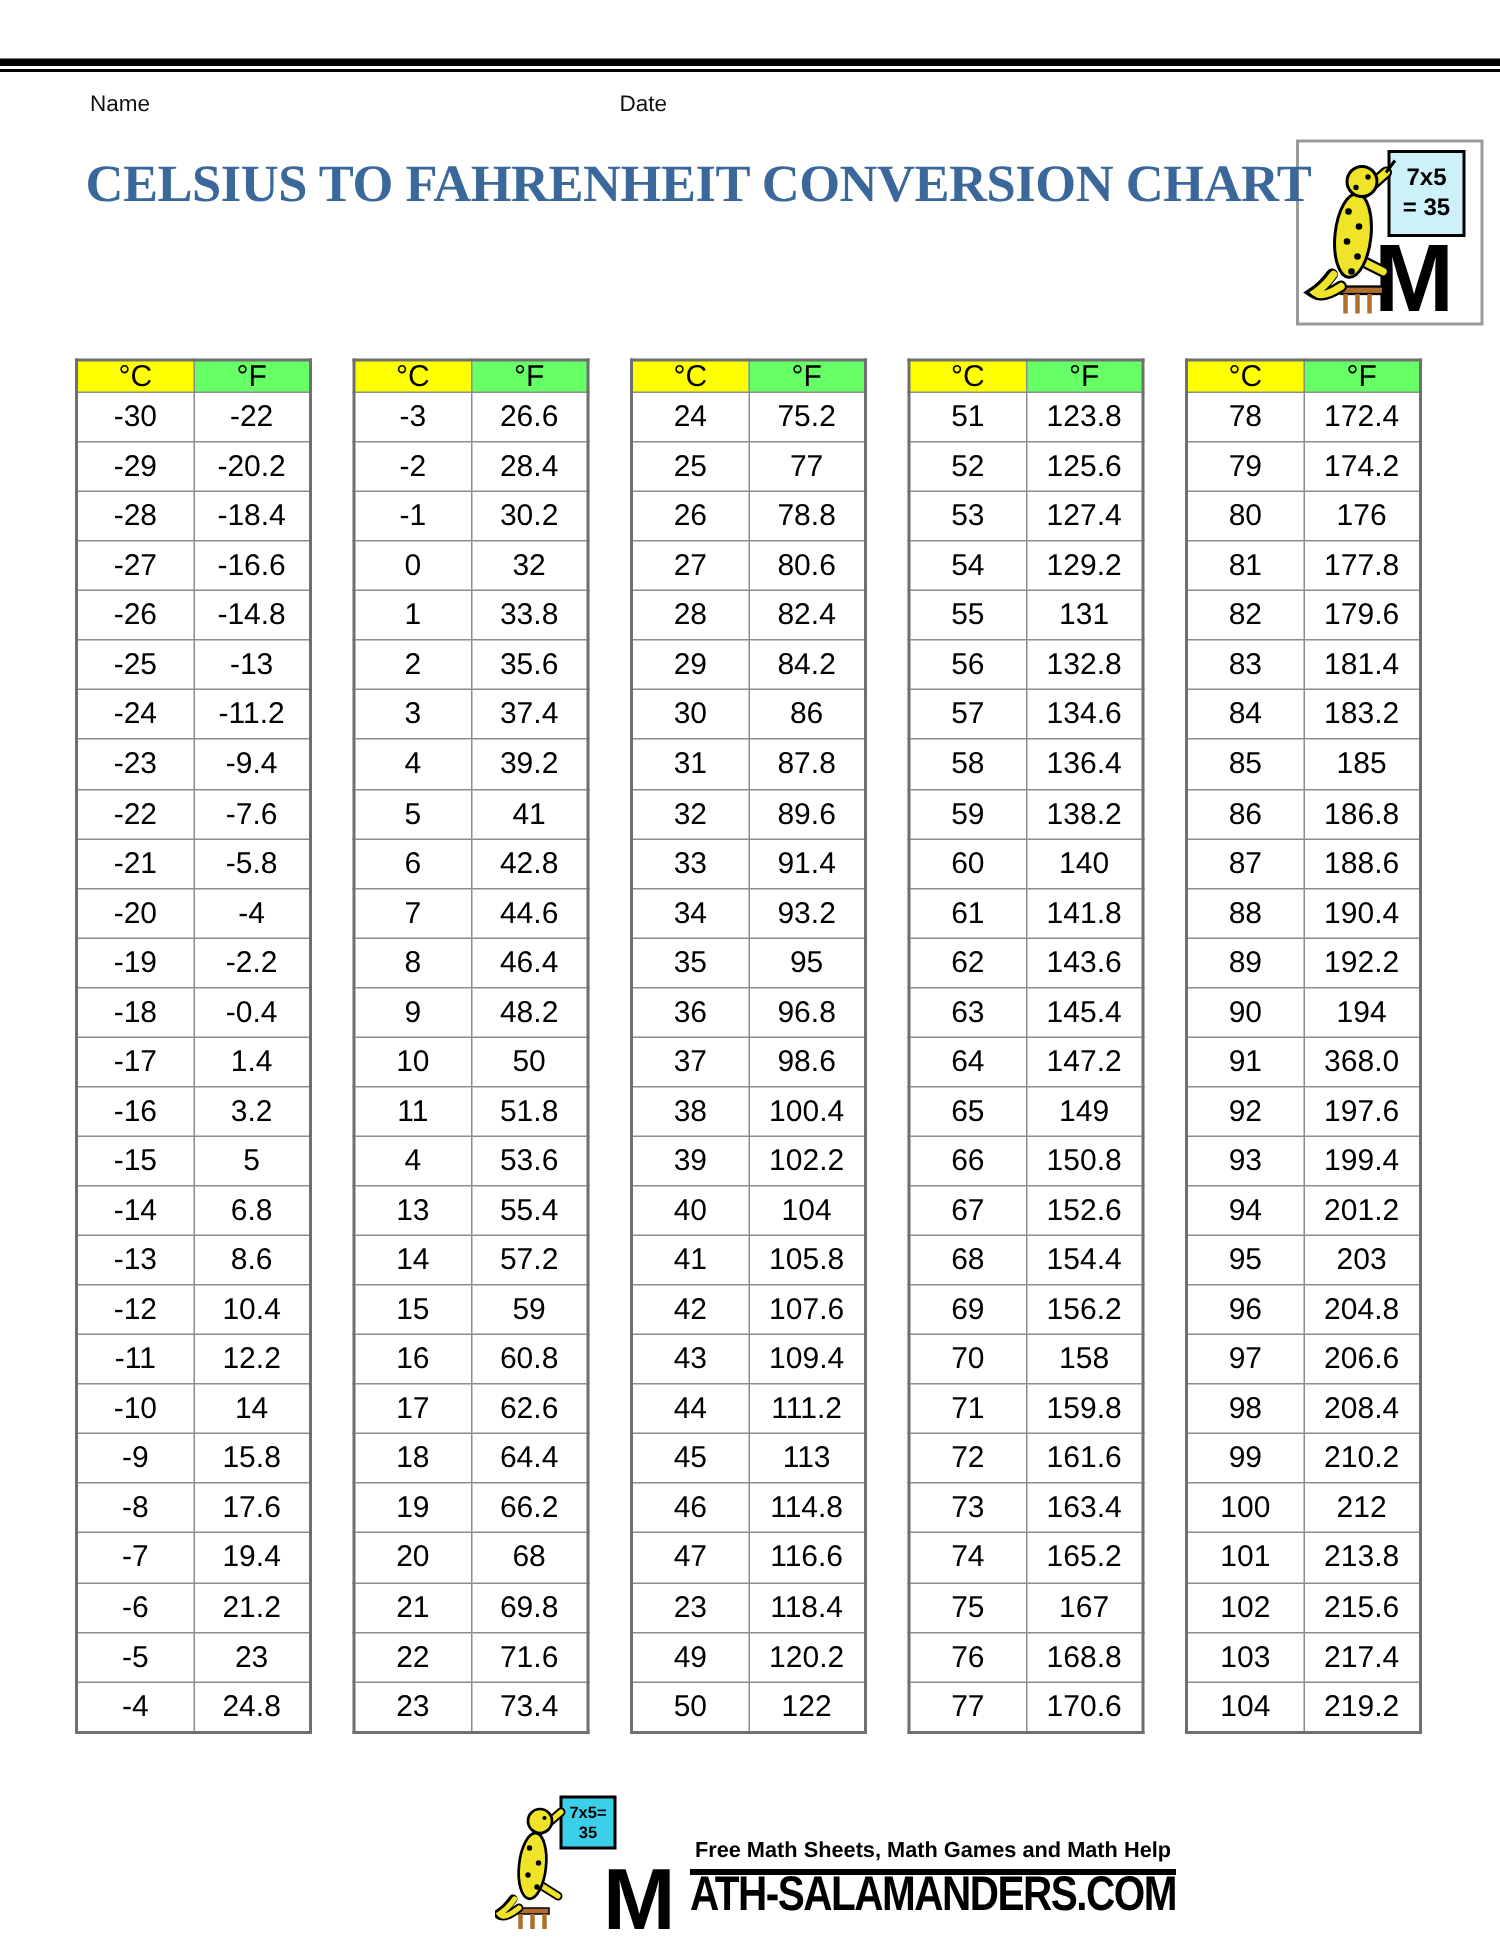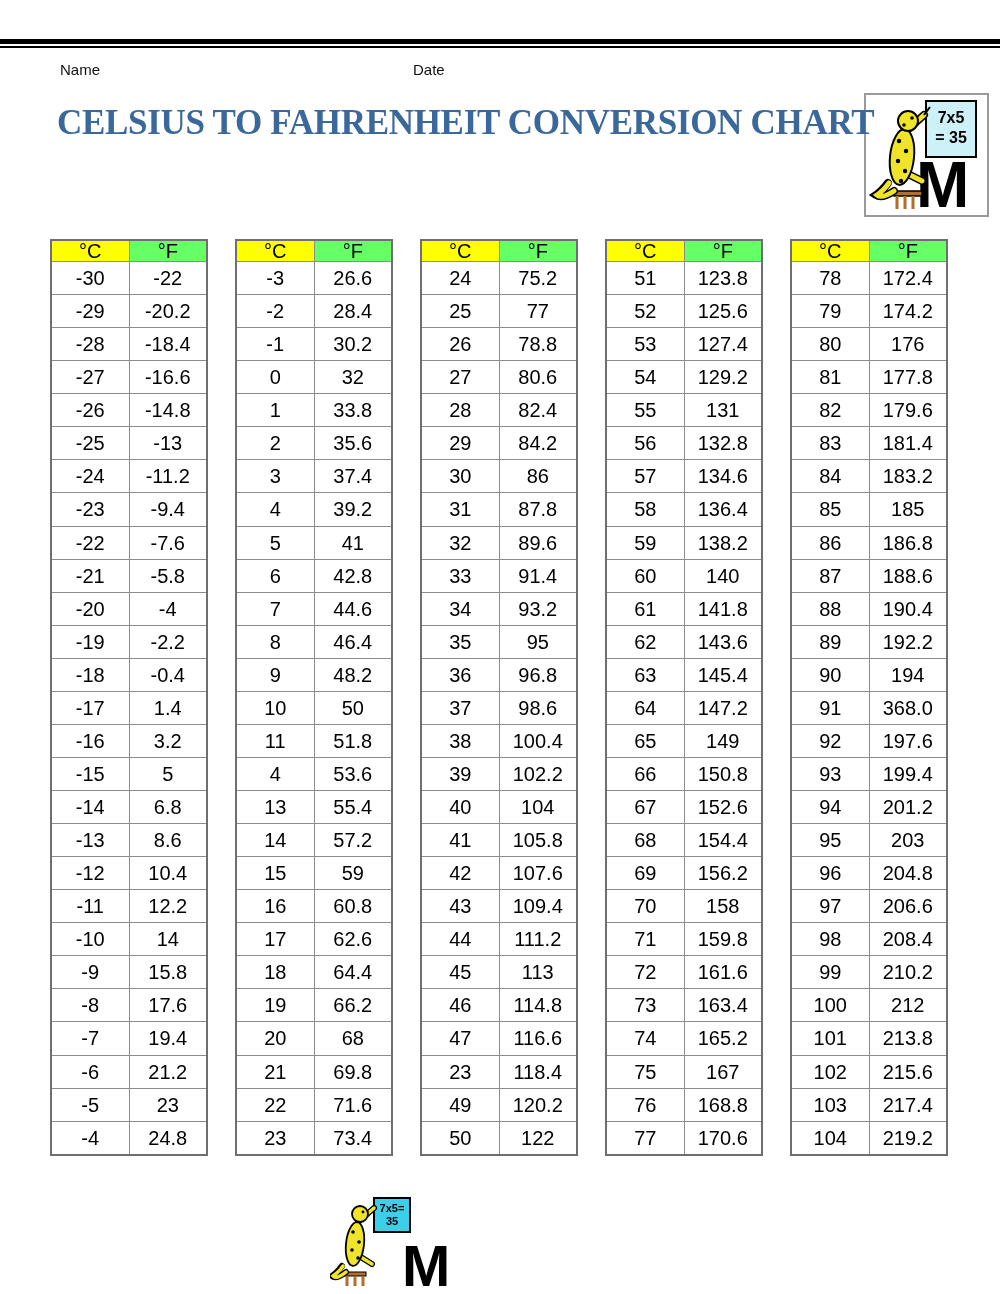--- a/index.html
+++ b/index.html
@@ -729,15 +729,20 @@
         <line x1="26" y1="58" x2="42" y2="68" stroke="#efe42a" stroke-width="3.5" stroke-linecap="round"></line>
         <ellipse cx="25" cy="48" rx="9" ry="22" fill="#efe42a" stroke="#000" stroke-width="1.8" transform="rotate(6 25 48)"></ellipse>
         <circle cx="30" cy="18" r="8" fill="#efe42a" stroke="#000" stroke-width="1.8"></circle>
         <circle cx="33" cy="16" r="1.4" fill="#000"></circle>
         <circle cx="23" cy="36" r="1.8" fill="#000"></circle>
         <circle cx="29" cy="46" r="1.8" fill="#000"></circle>
         <circle cx="22" cy="54" r="1.8" fill="#000"></circle>
         <circle cx="28" cy="62" r="1.8" fill="#000"></circle>
       </g>
     </svg>
+    <div class="f-col">
+      <div class="f-tag">Free Math Sheets, Math Games and Math Help</div>
+      <div class="f-rule"></div>
+      <div class="f-site">ATH-SALAMANDERS.COM</div>
+    </div>
   </div>
 
 </div>
 
 </body></html>

